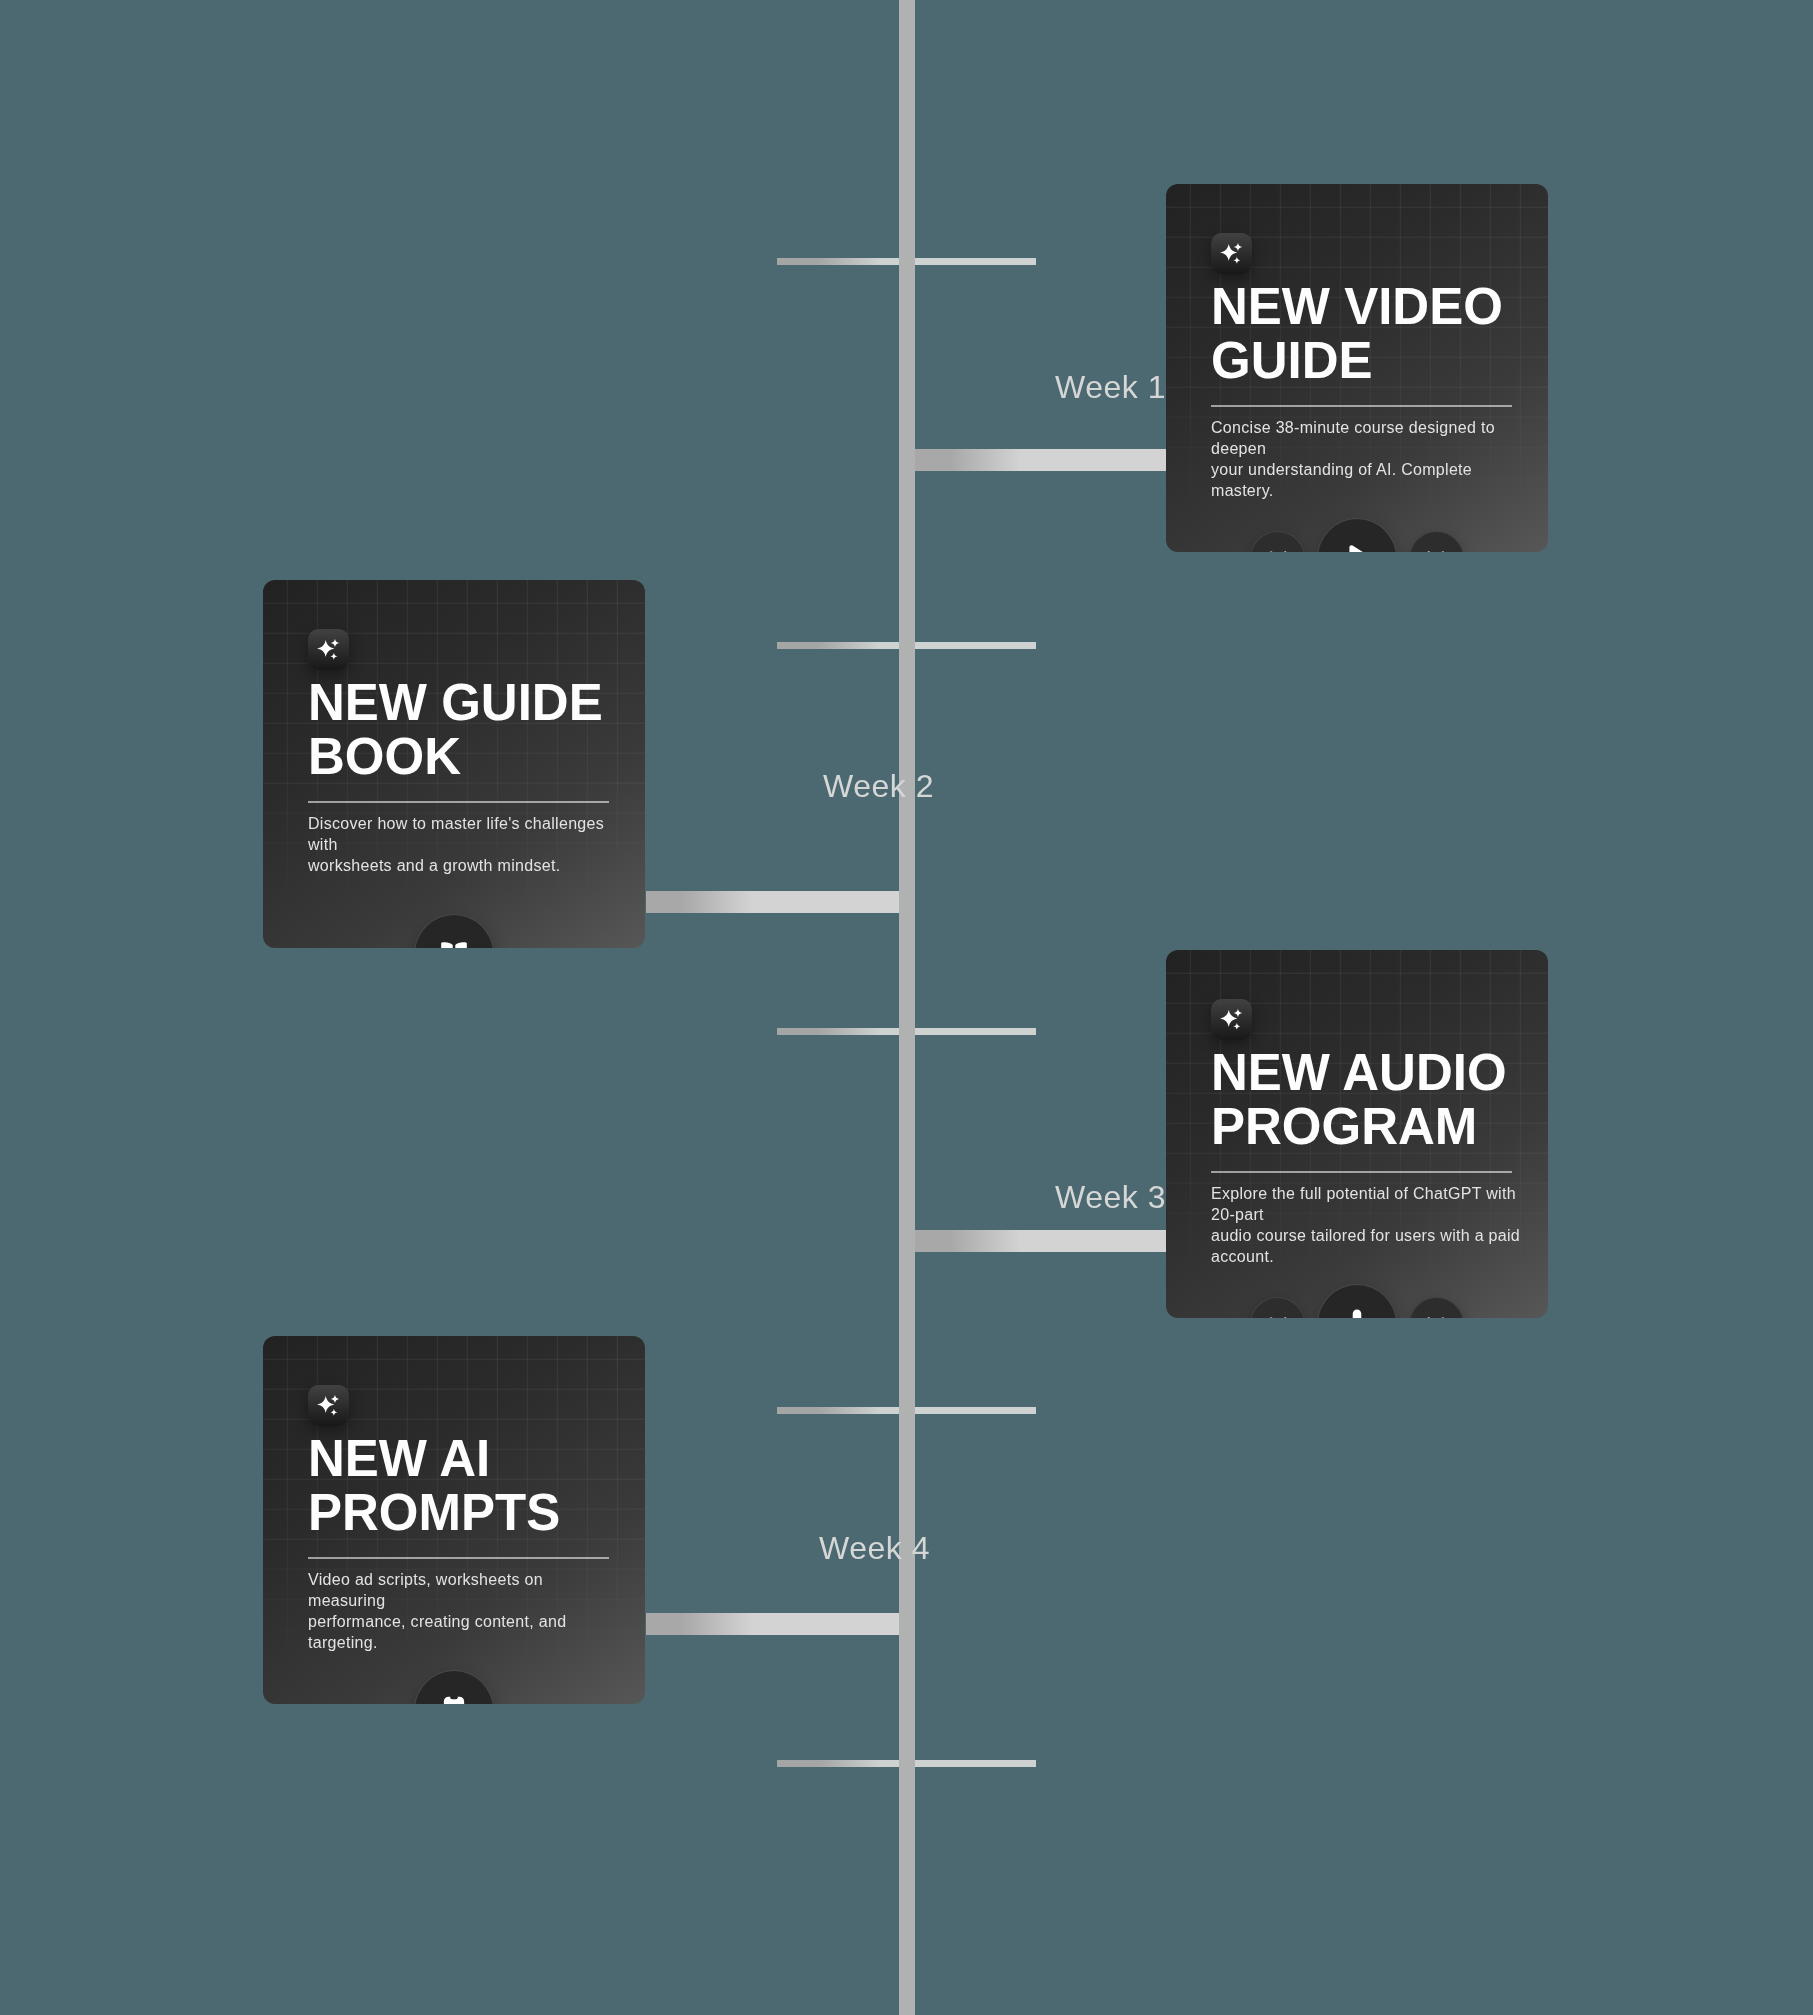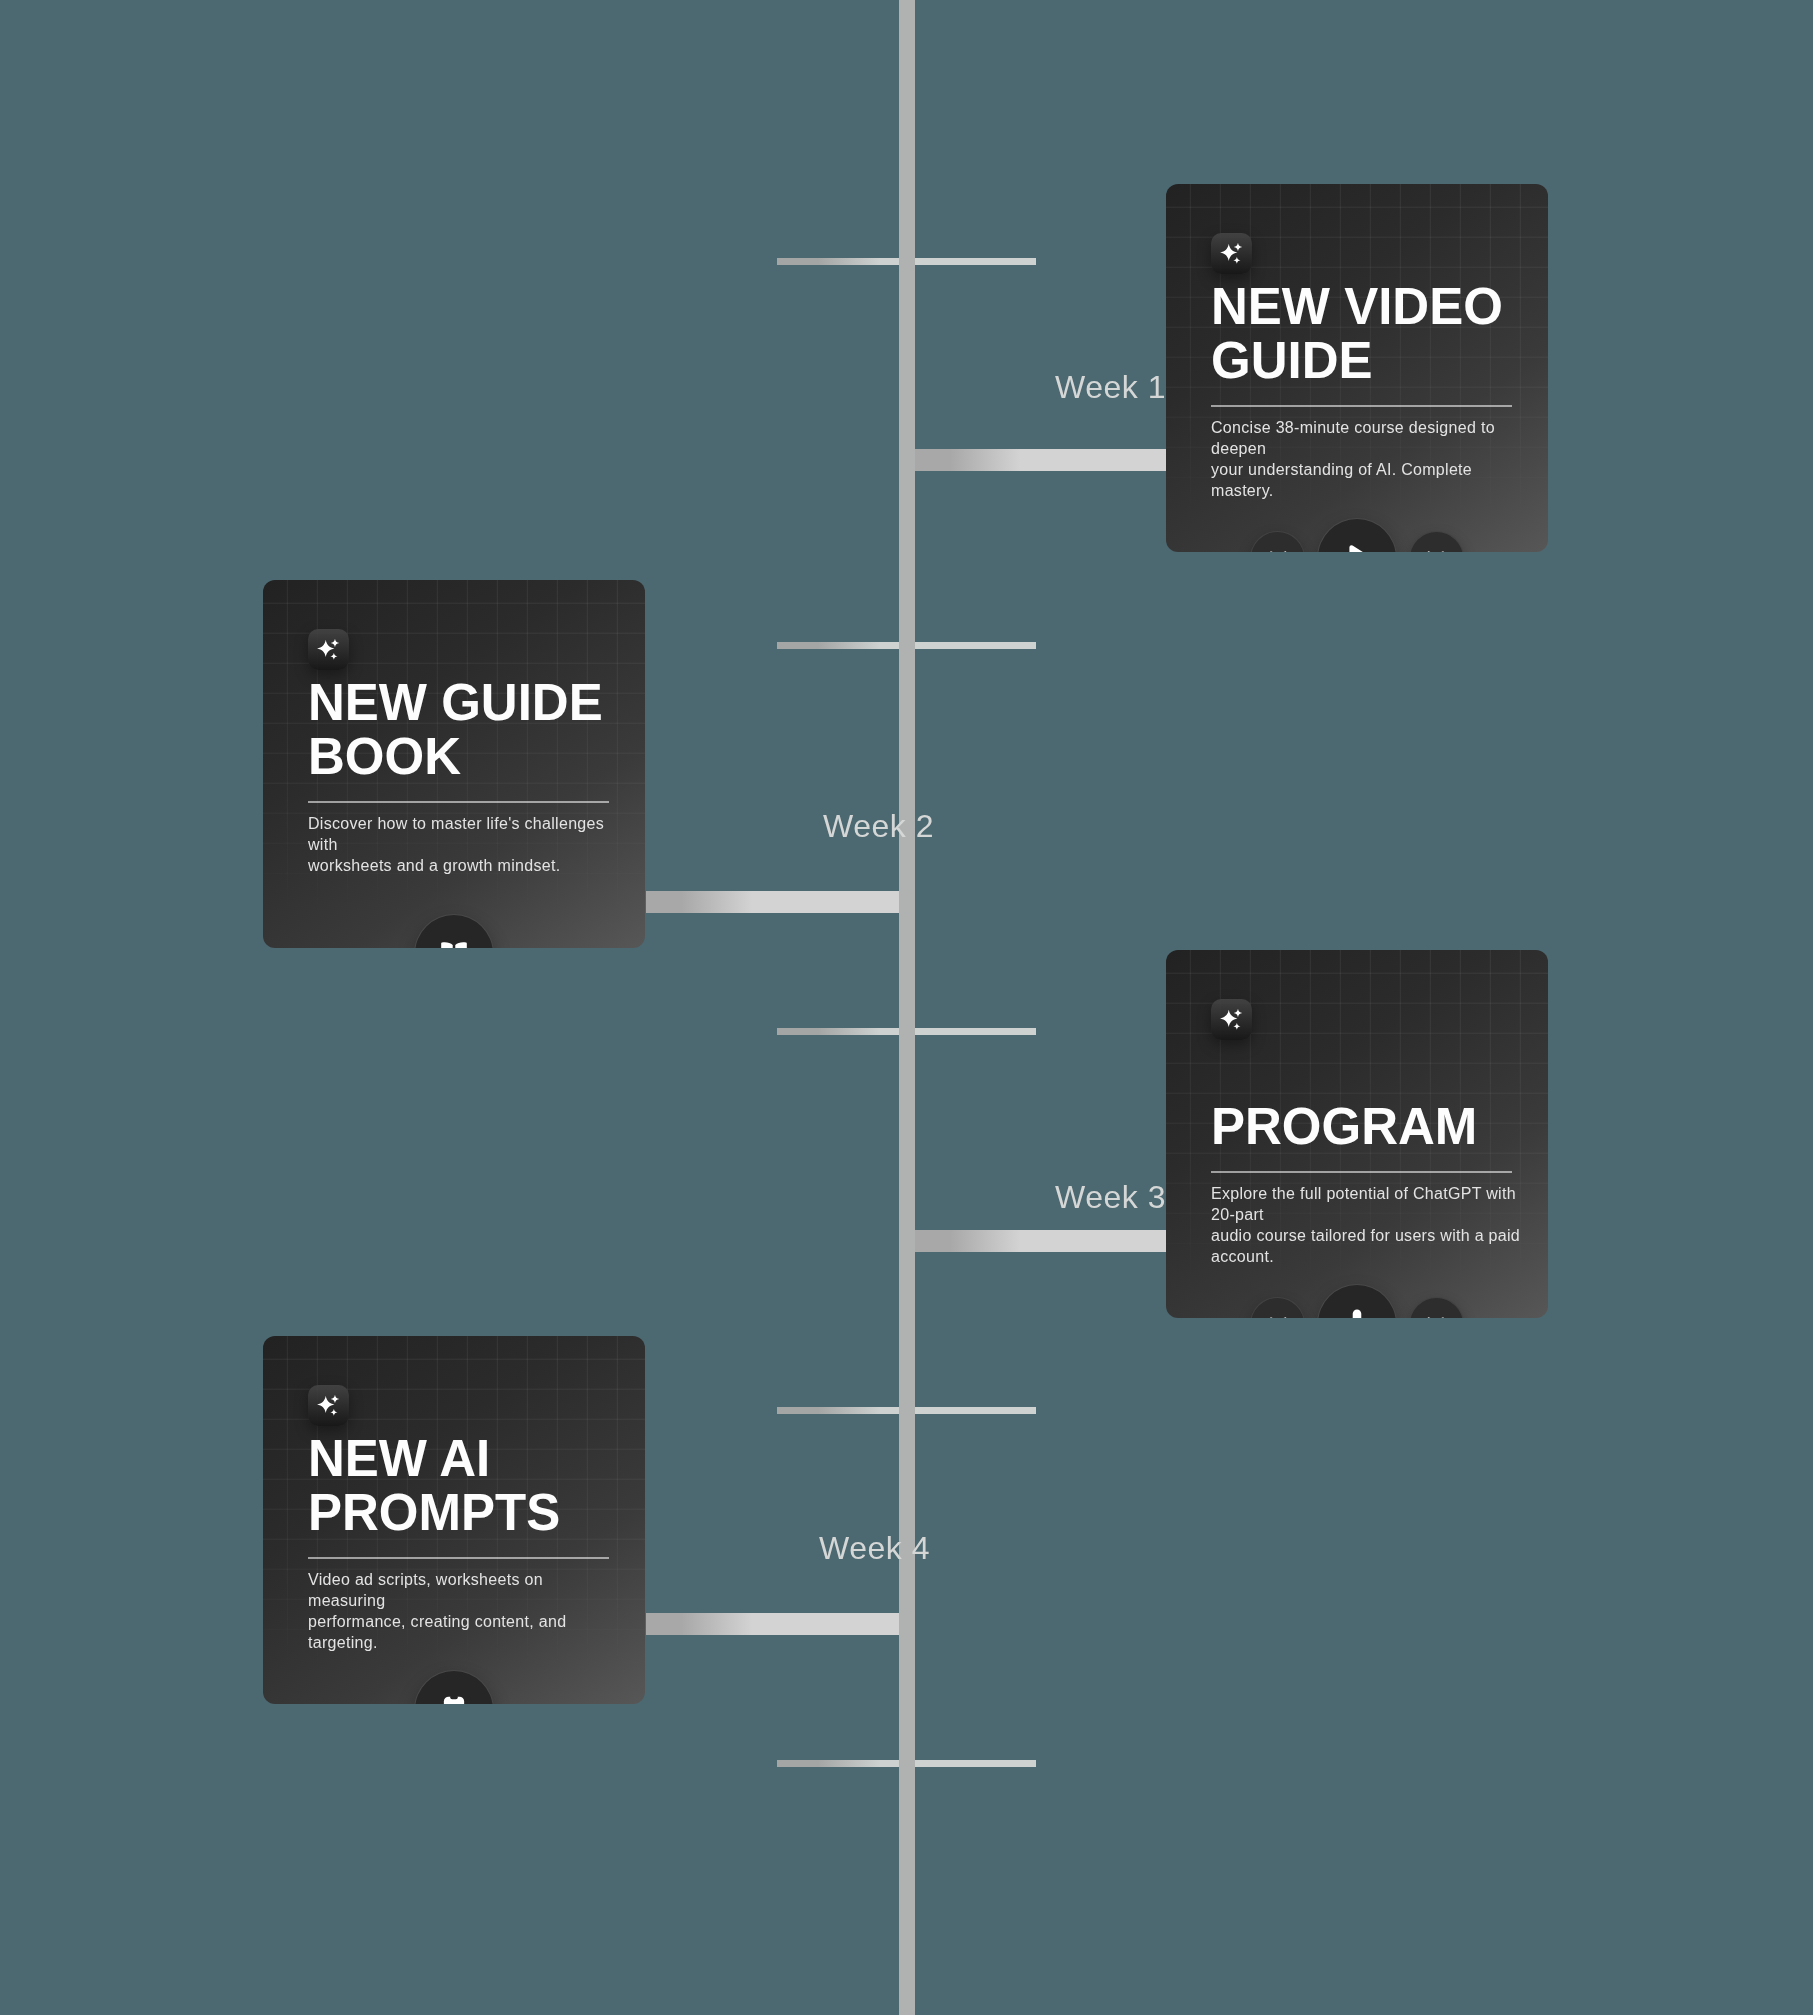--- a/index.html
+++ b/index.html
@@ -20,21 +20,21 @@
   }
   .connector.c1{left:915px;top:449px;width:251px}
   .connector.c2{left:646px;top:891px;width:253px}
   .connector.c3{left:915px;top:1230px;width:251px}
   .connector.c4{left:646px;top:1613px;width:253px}
   .week{
     position:absolute;font-size:32px;line-height:37px;color:#d5d7d6;
     text-align:right;letter-spacing:0.5px;
   }
   .week.w1{left:915px;top:369px;width:251px}
-  .week.w2{left:646px;top:808px;width:288px}
+  .week.w2{left:646px;top:768px;width:288px}
   .week.w3{left:915px;top:1179px;width:251px}
   .week.w4{left:646px;top:1530px;width:284px}
 
   
   .card{
     position:absolute;width:382px;height:368px;border-radius:12px;overflow:hidden;
     background:linear-gradient(145deg,#222222 0%,#2b2b2b 35%,#3a3a3a 68%,#575757 100%);
   }
   .card.video {left:1166px;top:184px}
   .card.guide {left:263px; top:580px}
@@ -176,21 +176,21 @@
   <div class="card audio">
     <div class="grid"></div>
     <div class="badge">
       <svg viewBox="0 0 24 24">
         <path fill="#fff" d="M9 2.5 C9.7 7 12.5 9.8 17 10.5 C12.5 11.2 9.7 14 9 18.5 C8.3 14 5.5 11.2 1 10.5 C5.5 9.8 8.3 7 9 2.5 Z"></path>
         <path fill="#fff" d="M17.5 1.5 C17.9 3.9 19.1 5.1 21.5 5.5 C19.1 5.9 17.9 7.1 17.5 9.5 C17.1 7.1 15.9 5.9 13.5 5.5 C15.9 5.1 17.1 3.9 17.5 1.5 Z"></path>
         <path fill="#fff" d="M16.5 14.5 C16.8 16.5 17.8 17.5 19.8 17.8 C17.8 18.1 16.8 19.1 16.5 21.1 C16.2 19.1 15.2 18.1 13.2 17.8 C15.2 17.5 16.2 16.5 16.5 14.5 Z"></path>
       </svg>
     </div>
     <div class="card-title">
-      <br>
+      <span>NEW AUDIO</span><br>
       <span>PROGRAM</span>
     </div>
     <div class="card-divider"></div>
     <div class="card-desc">
       <span>Explore the full potential of ChatGPT with 20-part</span><br>
       <span>audio course tailored for users with a paid account.</span>
     </div>
     <div class="controls">
       <button class="btn small">
         <svg viewBox="0 0 24 24">

